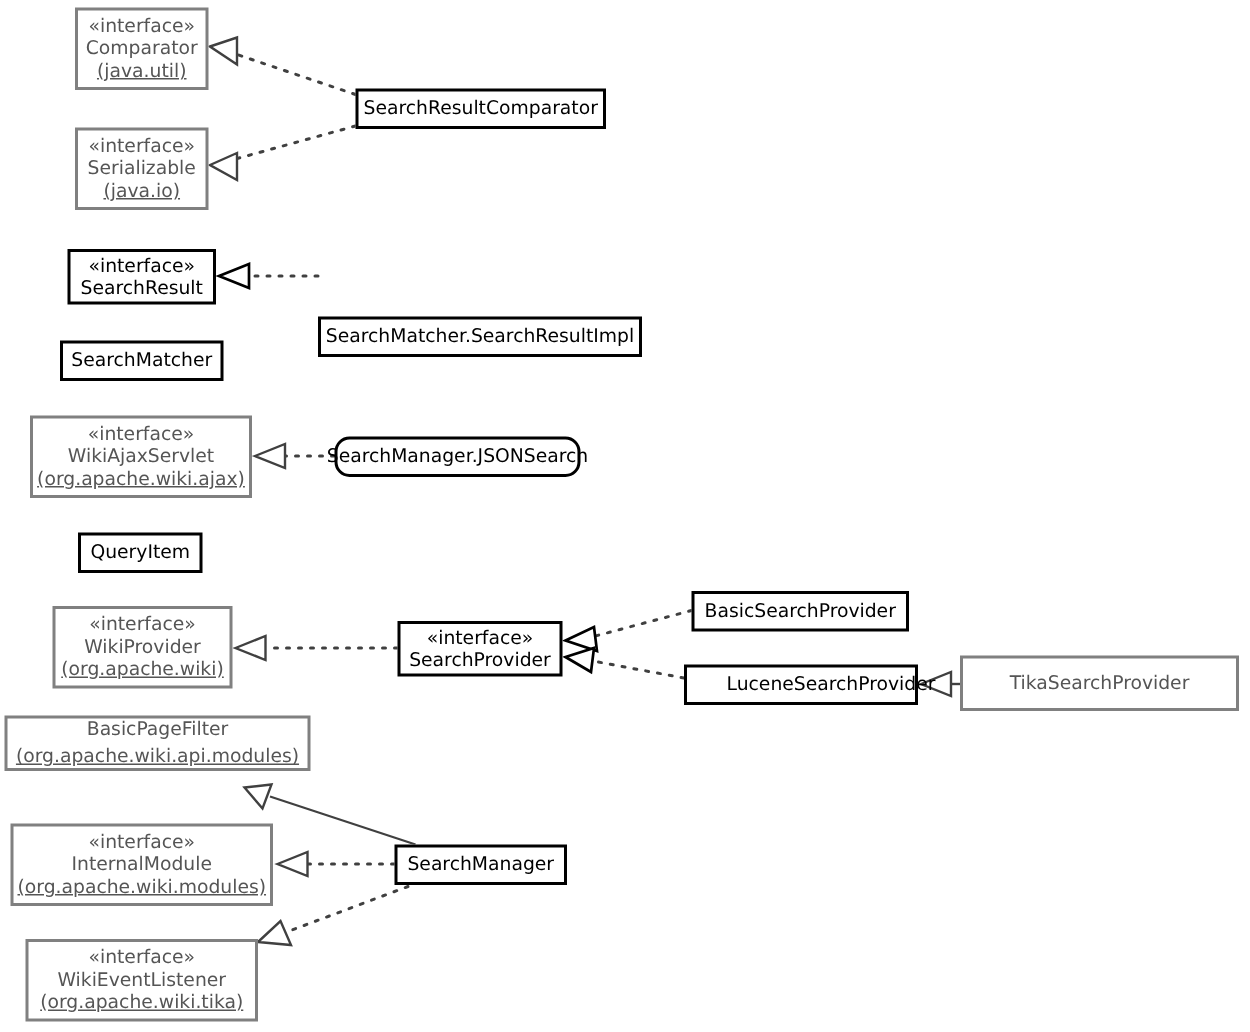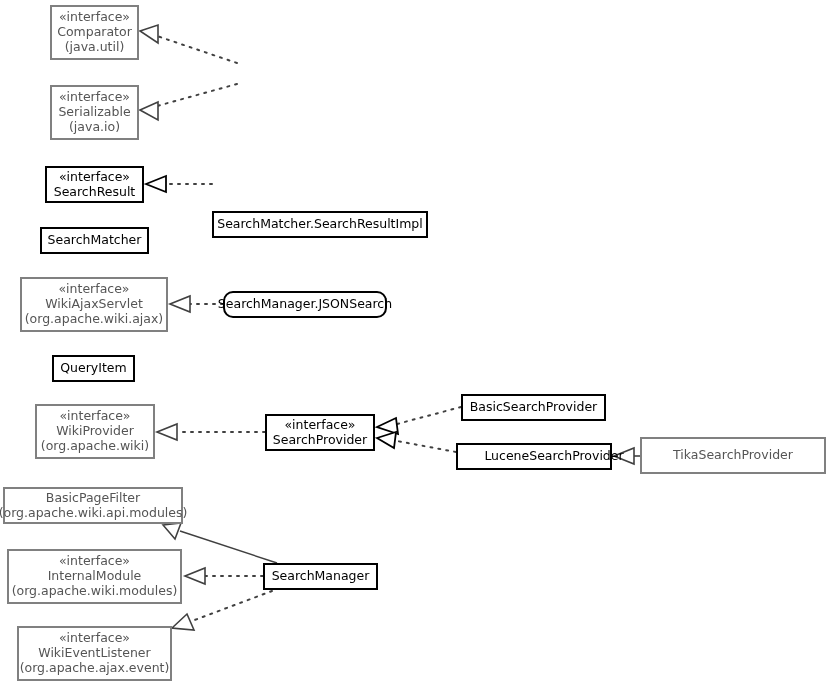--- a/index.html
+++ b/index.html
@@ -47,20 +47,21 @@
   }
   .node-line {
     display: block;
     font-size: 12.5px;
   }
   .node-line.stereotype {
     font-size: 12.5px;
   }
   .node-line.pkg {
     font-size: 12.5px;
+    text-decoration: underline;
   }
 </style>
 </head>
 <body>
 
 <div id="diagram-canvas">
 
   <svg id="edge-layer" width="833" height="688" viewBox="0 0 833 688" xmlns="http://www.w3.org/2000/svg">
 
     <g>
@@ -125,20 +126,23 @@
     <span class="node-line">Comparator</span>
     <span class="node-line pkg">(java.util)</span>
   </div>
 
   <div class="uml-node external" style="left:50px; top:85px; width:89px; height:55px;">
     <span class="node-line stereotype">«interface»</span>
     <span class="node-line">Serializable</span>
     <span class="node-line pkg">(java.io)</span>
   </div>
 
+  <div class="uml-node internal" style="left:237px; top:59px; width:167px; height:27px;">
+    <span class="node-line">SearchResultComparator</span>
+  </div>
 
   <div class="uml-node internal" style="left:45px; top:166px; width:99px; height:37px;">
     <span class="node-line stereotype">«interface»</span>
     <span class="node-line">SearchResult</span>
   </div>
 
   <div class="uml-node internal" style="left:212px; top:170px; width:216px; height:27px;margin-top:41px;">
     <span class="node-line">SearchMatcher.SearchResultImpl</span>
   </div>
 
@@ -176,34 +180,34 @@
   </div>
 
   <div class="uml-node internal" style="left:456px; top:443px; width:156px; height:27px;padding-left:40px;">
     <span class="node-line">LuceneSearchProvider</span>
   </div>
 
   <div class="uml-node external" style="left:640px; top:437px; width:186px; height:37px;">
     <span class="node-line">TikaSearchProvider</span>
   </div>
 
-  <div class="uml-node external" style="left:3px; top:487px; width:180px; height:37px;">
+  <div class="uml-node external" style="left:3px; top:477px; width:204px; height:37px;justify-content:space-between;">
     <span class="node-line">BasicPageFilter</span>
     <span class="node-line pkg">(org.apache.wiki.api.modules)</span>
   </div>
 
   <div class="uml-node external" style="left:7px; top:549px; width:175px; height:55px;">
     <span class="node-line stereotype">«interface»</span>
     <span class="node-line">InternalModule</span>
     <span class="node-line pkg">(org.apache.wiki.modules)</span>
   </div>
 
   <div class="uml-node internal" style="left:263px; top:563px; width:115px; height:27px;">
     <span class="node-line">SearchManager</span>
   </div>
 
   <div class="uml-node external" style="left:17px; top:626px; width:155px; height:55px;">
     <span class="node-line stereotype">«interface»</span>
     <span class="node-line">WikiEventListener</span>
-    <span class="node-line pkg">(org.apache.ajax.event)</span>
+    <span class="node-line pkg">(org.apache.wiki.tika)</span>
   </div>
 
 </div>
 
 </body></html>

